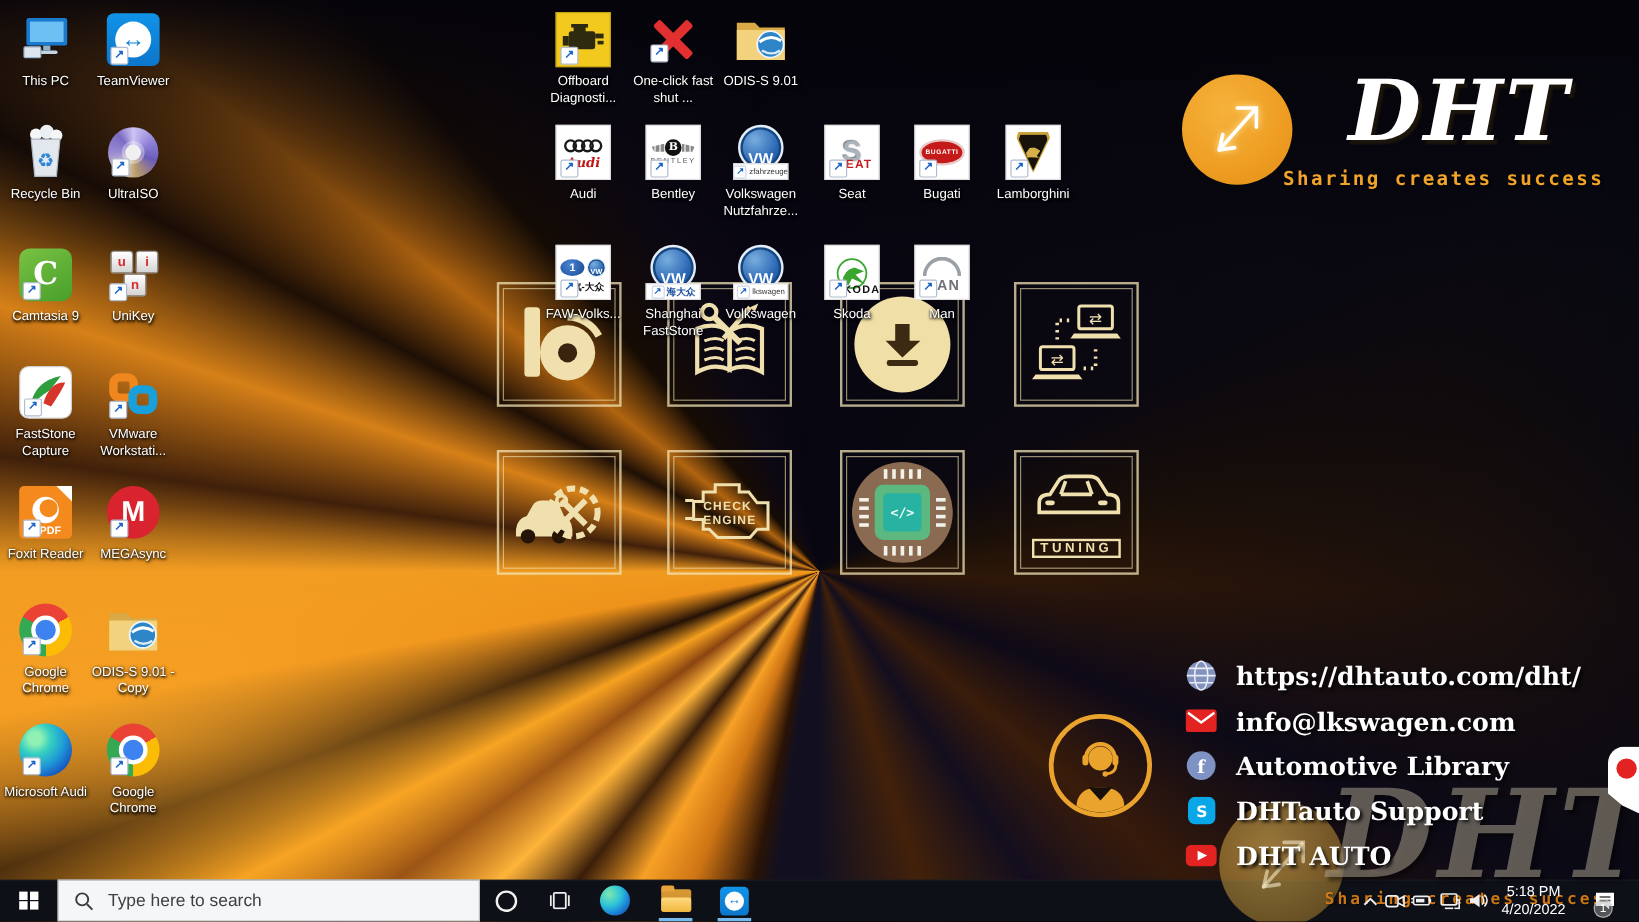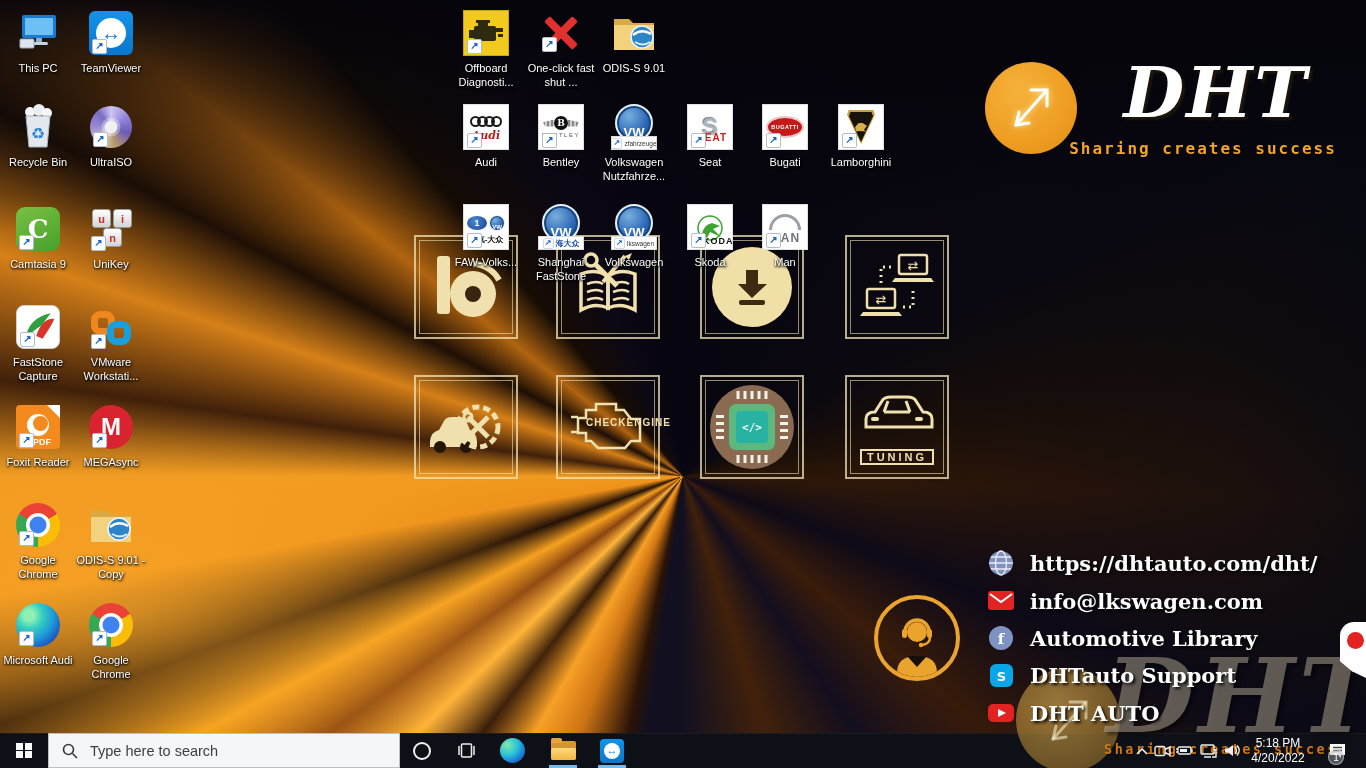--- a/index.html
+++ b/index.html
@@ -19,21 +19,21 @@
       #0c0814 156deg, #070510 172deg, #08060f 210deg, #0b0810 240deg,
       #1a0f08 258deg, #2e1708 272deg, #0e0a18 292deg, #3a1c0a 310deg,
       #130e1e 326deg, #42210a 342deg, #121020 360deg)}
 
   
   .wframe{position:absolute;width:104px;height:104px;border:2px solid rgba(242,228,182,.75);
           z-index:1;display:flex;align-items:center;justify-content:center;box-sizing:border-box}
   .wframe::before{content:"";position:absolute;inset:3px;border:1px solid rgba(242,228,182,.6)}
   .dlcirc{width:80px;height:80px;border-radius:50%;background:#f0dfa6;display:flex;align-items:center;justify-content:center}
   .cewrap{position:relative;display:flex;align-items:center;justify-content:center}
-  .cetext{position:absolute;left:23px;top:22px;display:flex;flex-direction:row;color:#f0e0ae;
+  .cetext{position:absolute;left:23px;top:22px;display:flex;flex-direction:column;color:#f0e0ae;
           font-size:10px;font-weight:bold;letter-spacing:1px;line-height:12px}
   .chipcirc{width:84px;height:84px;border-radius:50%;background:#8a6a50;position:relative;
             display:flex;align-items:center;justify-content:center}
   .pinrow{position:absolute;left:50%;transform:translateX(-50%);display:flex;gap:4px}
   .pr-t{top:6px}.pr-b{bottom:6px}
   .pinrow i{width:3px;height:8px;background:#f2f2ea;display:block}
   .pincol{position:absolute;top:50%;transform:translateY(-50%);display:flex;flex-direction:column;gap:4px}
   .pc-l{left:6px}.pc-r{right:6px}
   .pincol i{width:8px;height:3px;background:#f2f2ea;display:block}
   .chipsq{width:46px;height:46px;background:#5cb87e;border-radius:7px;display:flex;align-items:center;justify-content:center}

